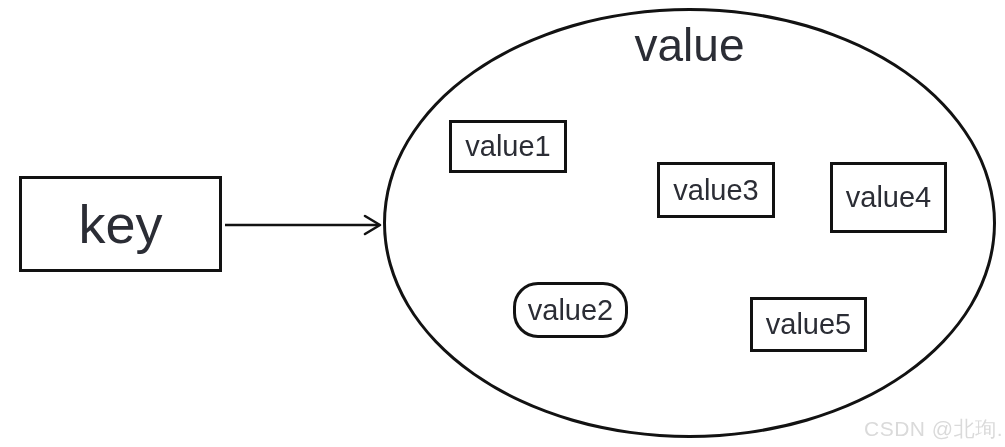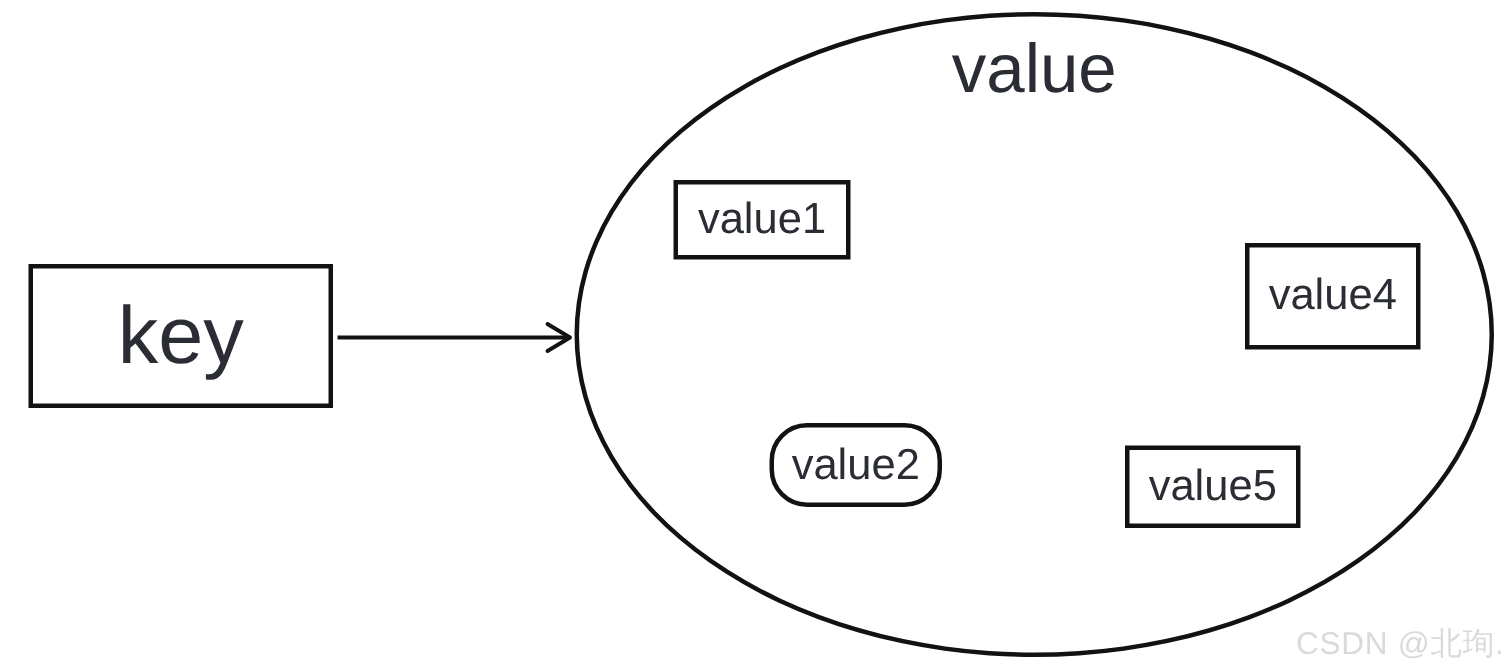--- a/index.html
+++ b/index.html
@@ -95,20 +95,23 @@
   <div id="value-ellipse"></div>
 
   <div id="ellipse-title">value</div>
 
   <div id="vbox-1" class="node-box vbox">
     <span>value1</span>
   </div>
   <div id="vbox-2" class="node-box vbox">
     <span>value2</span>
   </div>
+  <div id="vbox-3" class="node-box vbox">
+    <span>value3</span>
+  </div>
   <div id="vbox-4" class="node-box vbox">
     <span>value4</span>
   </div>
   <div id="vbox-5" class="node-box vbox">
     <span>value5</span>
   </div>
 
   <div id="watermark">CSDN @北珣.</div>
 
 </div>

